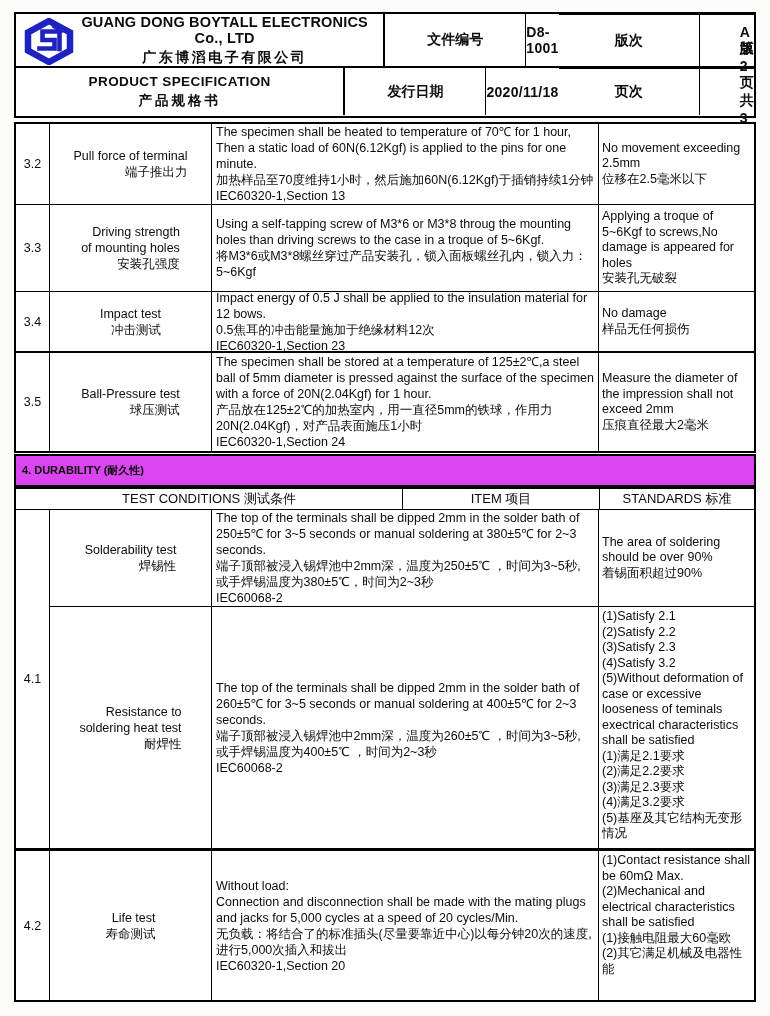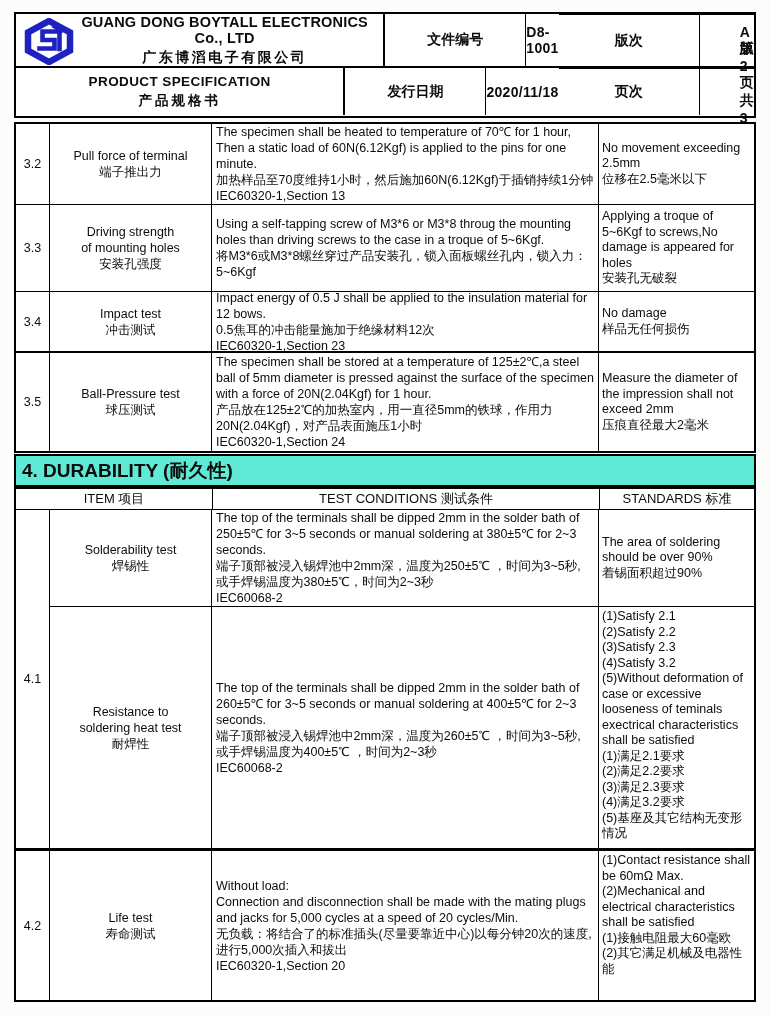--- a/index.html
+++ b/index.html
@@ -30,34 +30,34 @@
   .company-cn { font-weight:bold; font-size:14px; letter-spacing:2.5px; margin-top:3px; }
   .title-block { text-align:center; }
   .title-en { font-weight:bold; font-size:13.5px; letter-spacing:.4px; }
   .title-cn { font-weight:bold; font-size:13.5px; letter-spacing:3px; margin-top:3px; }
   .logo { position:absolute; left:7px; top:4px; }
 
   
   .cell { overflow:hidden; white-space:pre-line; font-size:12.5px; line-height:16px; }
   .trow { display:flex; width:100%; }
   .c-num  { width:34px; border-right:1px solid #000; display:flex; align-items:center; justify-content:center; }
-  .c-item { width:162px; border-right:1px solid #000; display:flex; align-items:center; justify-content:center; text-align:center; padding:0 2px; }
+  .c-item { width:162px; border-right:1px solid #000; display:flex; align-items:center; justify-content:center; text-align:right; padding:0 2px; }
   .c-cond { width:387px; border-right:1px solid #000; display:flex; flex-direction:column; justify-content:center; padding:1px 2px 1px 4px; }
   .c-std  { flex:1; display:flex; flex-direction:column; justify-content:center; padding:1px 1px 1px 3px; line-height:15.5px; }
   .c-std.top, .c-cond.top { justify-content:flex-start; padding-top:2px; }
 
   
   .t1 { left:14px; top:122px; width:742px; border:2.5px solid #000; background:#fff; }
   .t1 .trow + .trow { border-top:1px solid #000; }
   .t1 .trow.thick-top { border-top:2.5px solid #000; }
   .r-32 { height:80px; } .r-33 { height:87px; } .r-34 { height:60px; } .r-35 { height:100px; }
 
   
-  .band { left:14px; top:454px; width:742px; height:33px; border:2px solid #000; background:#5eead4;
-          display:flex; align-items:center; font-weight:bold; font-size:19px; padding-left:6px; }
+  .band { left:14px; top:454px; width:742px; height:33px; border:2px solid #000; background:#d946ef;
+          display:flex; align-items:center; font-weight:bold; font-size:11px; padding-left:6px; }
 
   
   .t2 { left:14px; top:487px; width:742px; border:2.5px solid #000; background:#fff; }
   .t2-head { display:flex; height:21px; border-bottom:1px solid #000; }
   .th { display:flex; align-items:center; justify-content:center; font-size:13px; overflow:hidden; }
   .th-item { width:197px; border-right:1px solid #000; }
   .th-cond { width:387px; border-right:1px solid #000; }
   .th-std  { flex:1; }
   .g41 { display:flex; }
   .g41-rows { flex:1; display:flex; flex-direction:column; }
@@ -160,22 +160,22 @@
 IEC60320-1,Section 24</div>
       <div class="cell c-std">Measure the diameter of the impression shall not exceed 2mm
 压痕直径最大2毫米</div>
     </div>
   </div>
 
   <div class="abs band">4. DURABILITY  (耐久性)</div>
 
   <div class="abs t2">
     <div class="t2-head">
+      <div class="th th-cond">TEST CONDITIONS 测试条件</div>
       <div class="th th-item">ITEM 项目</div>
-      <div class="th th-cond">TEST CONDITIONS 测试条件</div>
       <div class="th th-std">STANDARDS 标准</div>
     </div>
 
     <div class="g41">
       <div class="cell c-num">4.1</div>
       <div class="g41-rows">
         <div class="sub sub1">
           <div class="cell c-item">Solderability test
 焊锡性</div>
           <div class="cell c-cond">The top of the terminals shall be dipped 2mm in the solder bath of 250±5℃ for 3~5 seconds or manual soldering at 380±5℃ for 2~3 seconds.

